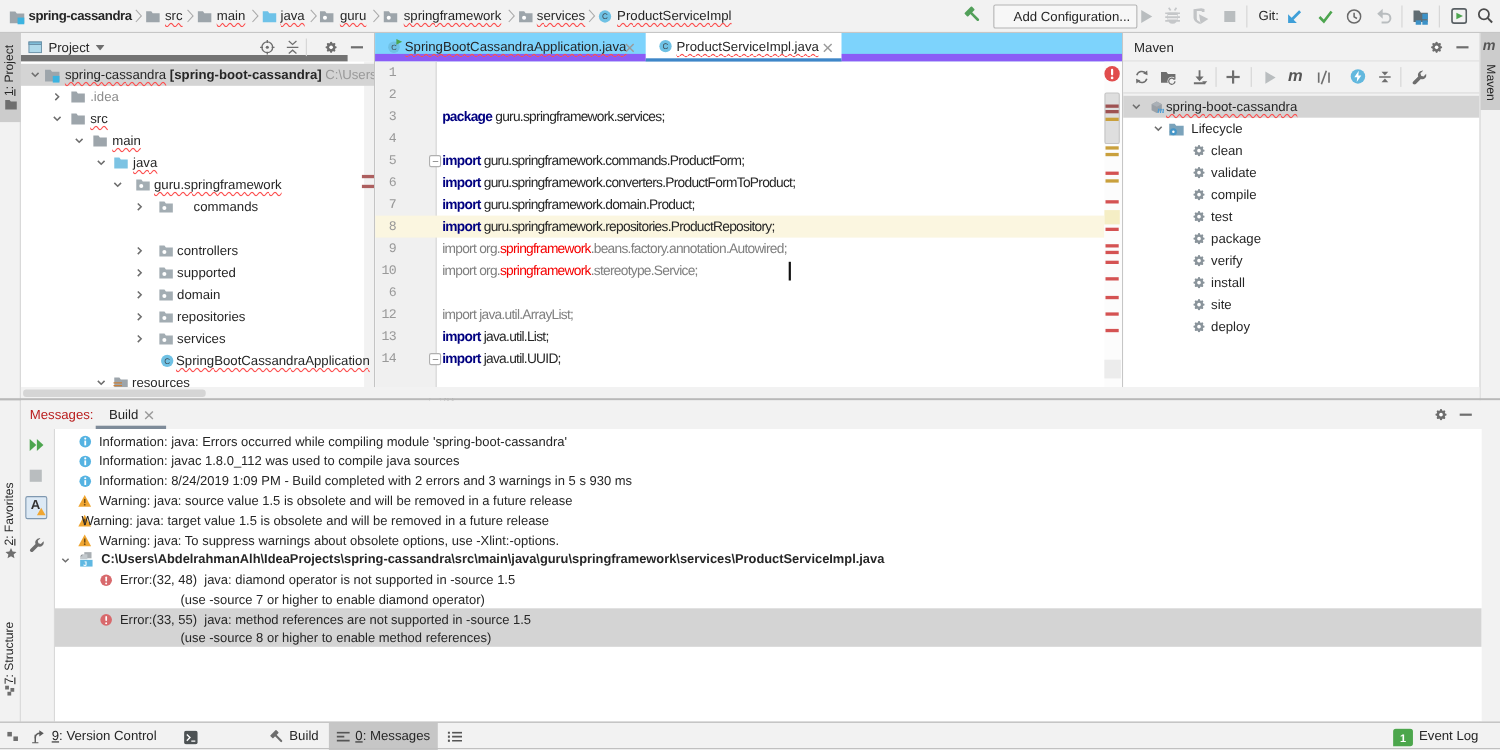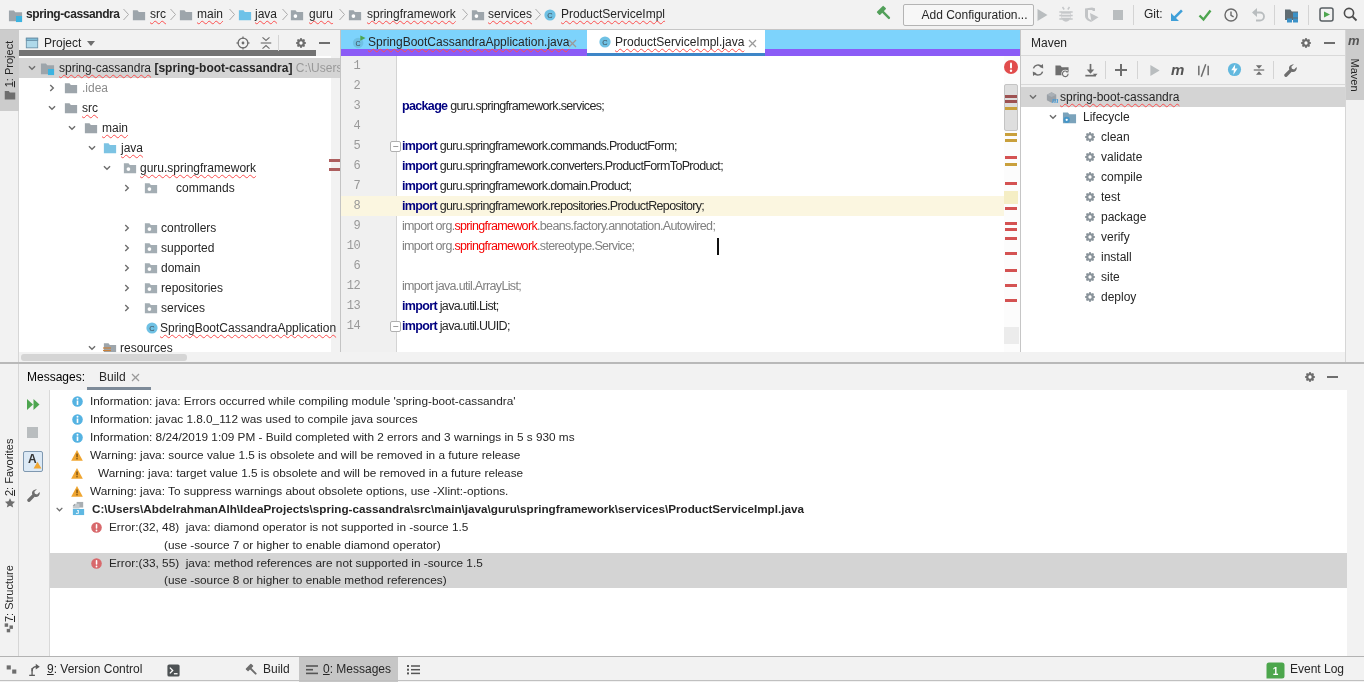--- a/index.html
+++ b/index.html
@@ -631,21 +631,21 @@
 
 <div class="a" id="rightstripe" style="left:1345px;top:30px;width:19px;height:627px;background:#f2f2f2;border-left:1px solid #d6d6d6;box-sizing:border-box;"></div>
 <div class="a" style="left:1346px;top:30px;width:18px;height:70px;background:#cccccc;"></div>
 <span class="a" style="left:1348px;top:33px;font-weight:bold;font-style:italic;font-size:13px;color:#555;">m</span>
 <div class="stripetext" style="left:1336px;top:66px;width:38px;height:18px;line-height:18px;transform:rotate(90deg);transform-origin:center;text-align:center;">Maven</div>
 
 <div class="a" style="left:19px;top:352px;width:1326px;height:10px;background:#f2f2f2;"></div>
 <div class="a" style="left:21px;top:354px;width:166px;height:7px;background:#d5d5d5;border-radius:3px;"></div>
 <div class="a" style="left:0;top:362px;width:1364px;height:2px;background:#b9b9b9;"></div>
 <div class="a" id="bheader" style="left:19px;top:364px;width:1345px;height:26px;background:#f2f2f2;">
- <span class="a" style="left:8px;top:0;line-height:26px;color:#000000;text-align:right;">Messages:</span>
+ <span class="a" style="left:8px;top:0;line-height:26px;color:#b91c1c;text-align:right;">Messages:</span>
  <span class="a" style="left:80px;top:0;line-height:26px;">Build</span>
  <svg class="a" style="left:112px;top:9px" width="9" height="9" viewBox="0 0 9 9">
       <g stroke="#9a9a9a" stroke-width="1.3">
         <line x1="1" y1="1" x2="8" y2="8"></line>
         <line x1="8" y1="1" x2="1" y2="8"></line>
       </g>
     </svg>
  <div class="a" style="left:68px;top:23px;width:64px;height:3px;background:#7e8b99;"></div>
  <svg class="a" style="left:1284px;top:6px" width="14" height="14" viewBox="0 0 16 16">
       <use href="#gear" color="#6e6e6e"></use>
@@ -689,21 +689,21 @@
  <div class="mrow" style="top:56px;">
       <svg class="ticon" style="left:20px;top:2.5px" width="14" height="13" viewBox="0 0 16 16">
         <use href="#warn"></use>
       </svg>
       <span class="ttext" style="left:40px;height:18px;line-height:18px;">Warning: java: source value 1.5 is obsolete and will be removed in a future release</span>
     </div>
  <div class="mrow" style="top:74px;">
       <svg class="ticon" style="left:20px;top:2.5px" width="14" height="13" viewBox="0 0 16 16">
         <use href="#warn"></use>
       </svg>
-      <span class="ttext" style="left:48px;height:18px;line-height:18px;">Warning: java: target value 1.5 is obsolete and will be removed in a future release</span>
+      <span class="ttext" style="left:24px;height:18px;line-height:18px;">Warning: java: target value 1.5 is obsolete and will be removed in a future release</span>
     </div>
  <div class="mrow" style="top:92px;">
       <svg class="ticon" style="left:20px;top:2.5px" width="14" height="13" viewBox="0 0 16 16">
         <use href="#warn"></use>
       </svg>
       <span class="ttext" style="left:40px;height:18px;line-height:18px;">Warning: java: To suppress warnings about obsolete options, use -Xlint:-options.</span>
     </div>
  <div class="mrow" style="top:110px;">
       <svg class="ticon" style="left:3px;top:2.5px" width="13" height="13" viewBox="0 0 16 16">
         <use href="#chev"></use>

